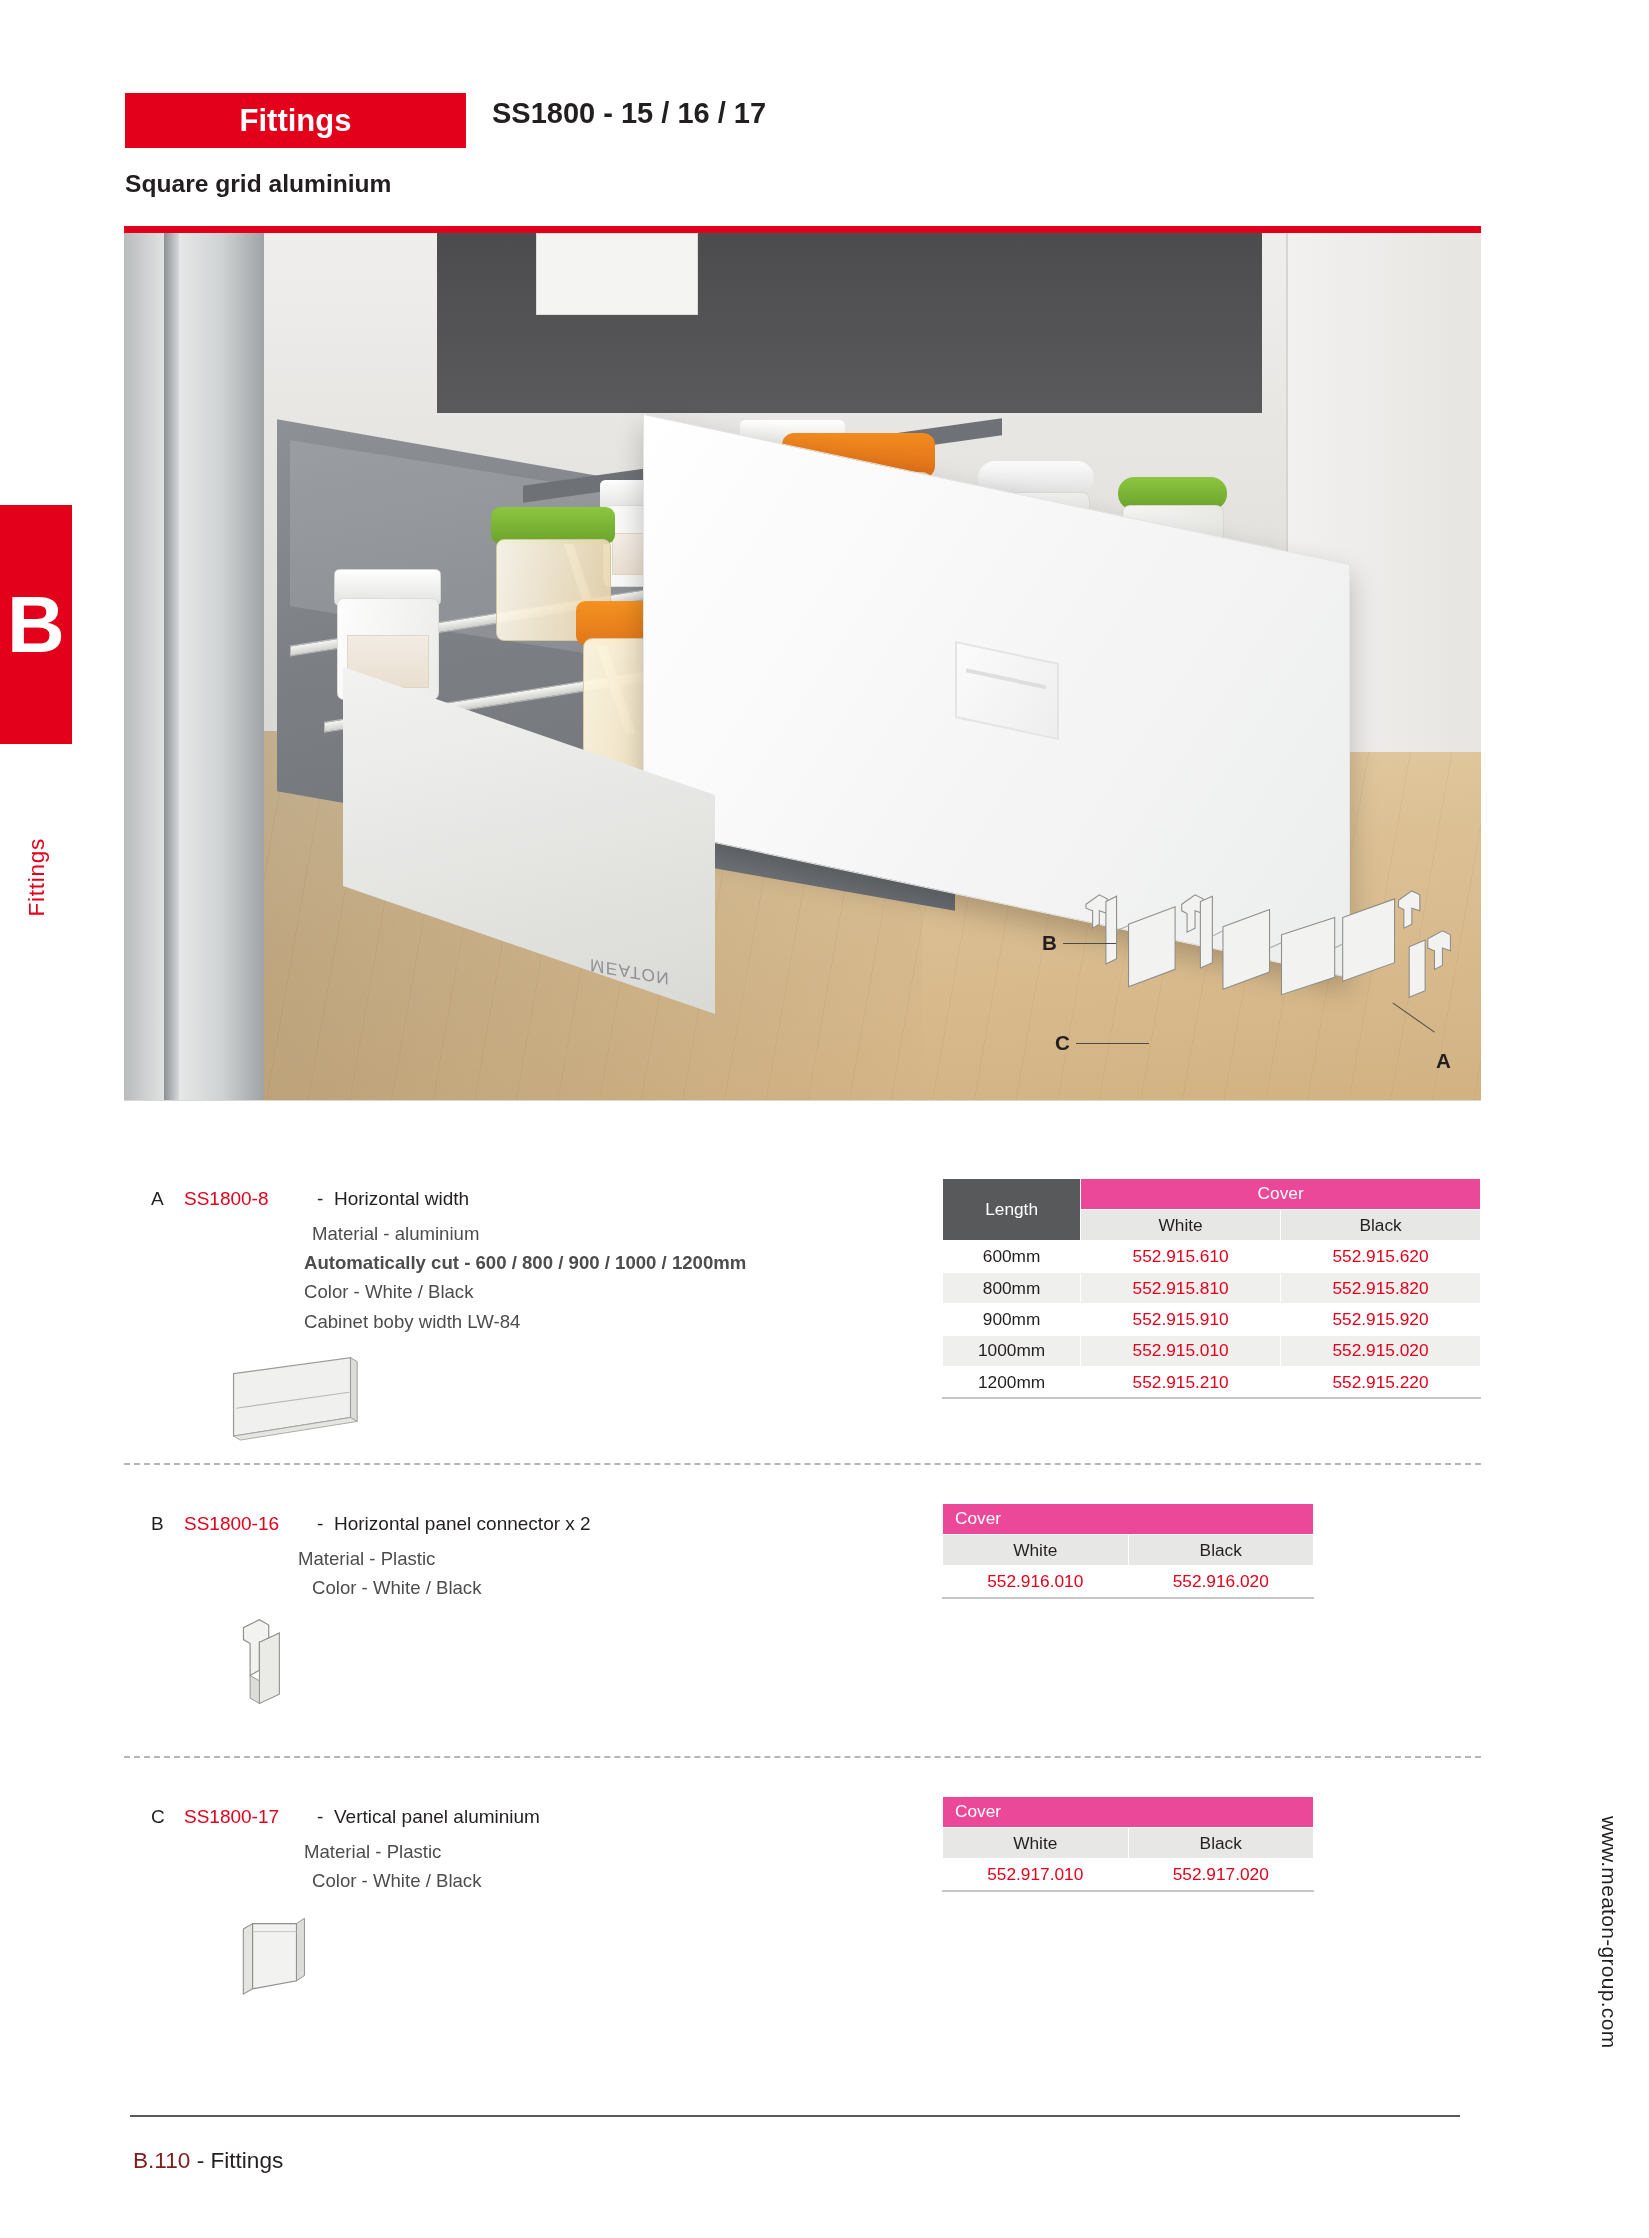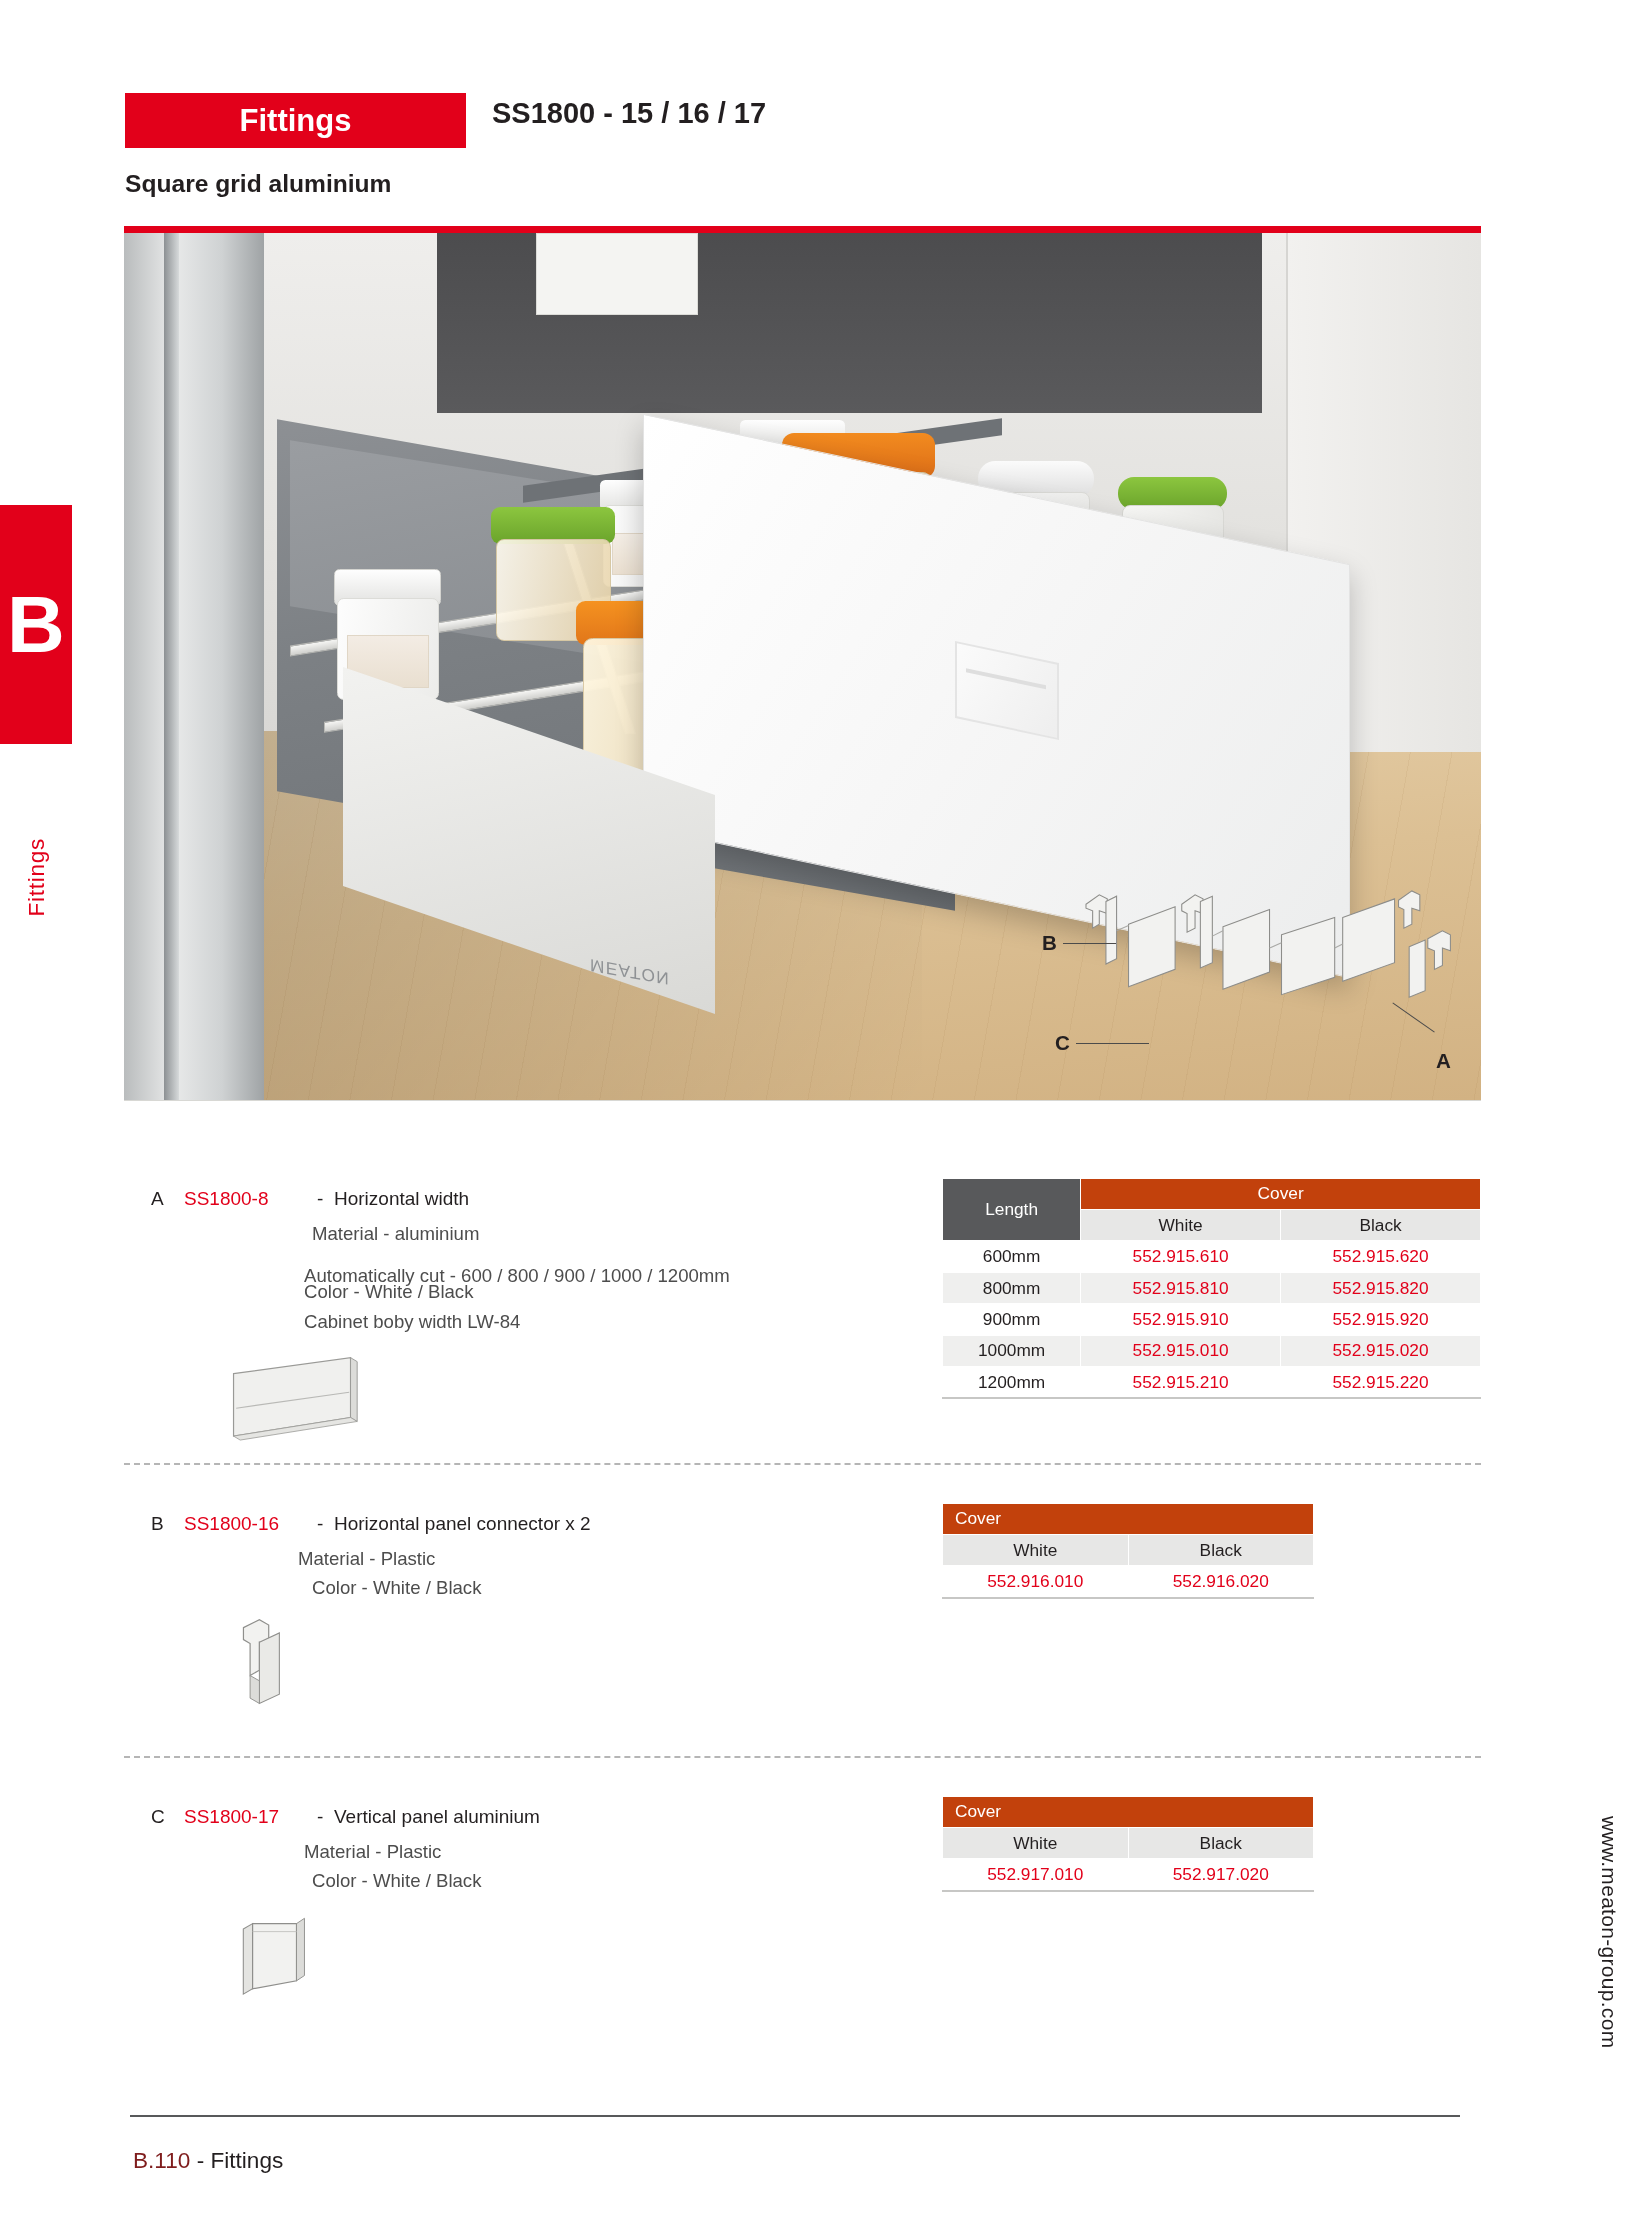--- a/index.html
+++ b/index.html
@@ -262,21 +262,21 @@
   }
 
   
   table.spec {
     position:absolute; border-collapse:collapse; font-size:17.3px;
   }
   table.spec td, table.spec th {
     border:0.7px solid #ffffff; padding:4.7px 6.7px; text-align:center; font-weight:normal;
   }
   .th-dark { background:#58595b; color:#ffffff; }
-  .th-mid  { background:#c2410c; color:#ffffff; }
+  .th-mid  { background:#ec4899; color:#ffffff; }
   .th-light{ background:#e7e7e6; color:#231f20; }
   .cell-code { color:#e2001a; }
   .row-alt td { background:#efefee; }
   .row-wht td { background:#ffffff; }
   .tbl-bottom { border-bottom:2px solid #c7c7c5 !important;margin-top:24px; }
 
   
   .part { position:absolute; }
 
   
@@ -411,21 +411,21 @@
   <div class="cal-line" style="left:1264px; top:791px; width:51px; transform:rotate(35deg);"></div>
 </div>
 
 <div class="section" style="top:1171px; height:346px;">
   <div class="sec-letter" style="left:27px; top:17.3px;">A</div>
   <div class="sec-code" style="left:60px; top:17.3px;">SS1800-8</div>
   <div class="sec-title" style="left:193px; top:17.3px;">-</div>
   <div class="sec-title" style="left:210px; top:17.3px;">Horizontal width</div>
 
   <div class="sec-bullet" style="left:188px; top:52px;">Material - aluminium</div>
-  <div class="sec-bullet" style="left:180px; top:94px;">Automatically cut - 600 / 800 / 900 / 1000 / 1200mm</div>
+  <div class="sec-bullet" style="left:180px; top:81px;font-weight:bold;">Automatically cut - 600 / 800 / 900 / 1000 / 1200mm</div>
   <div class="sec-bullet" style="left:180px; top:110px;">Color - White / Black</div>
   <div class="sec-bullet" style="left:180px; top:140px;">Cabinet boby width  LW-84</div>
 
   <div class="part" style="left:100px; top:180px;">
     <svg width="160" height="113" viewBox="0 0 240 170">
       <polygon points="14,34 190,10 190,100 14,128" fill="#f0f0ee" stroke="#9a9a97" stroke-width="1.8"></polygon>
       <polygon points="190,10 200,16 200,106 190,100" fill="#dcdcd9" stroke="#9a9a97" stroke-width="1.4"></polygon>
       <line x1="18" y1="86" x2="188" y2="62" stroke="#b9b9b6" stroke-width="1.6"></line>
       <polygon points="14,128 24,134 200,106 190,100" fill="#e5e5e2" stroke="#9a9a97" stroke-width="1.2"></polygon>
     </svg>

